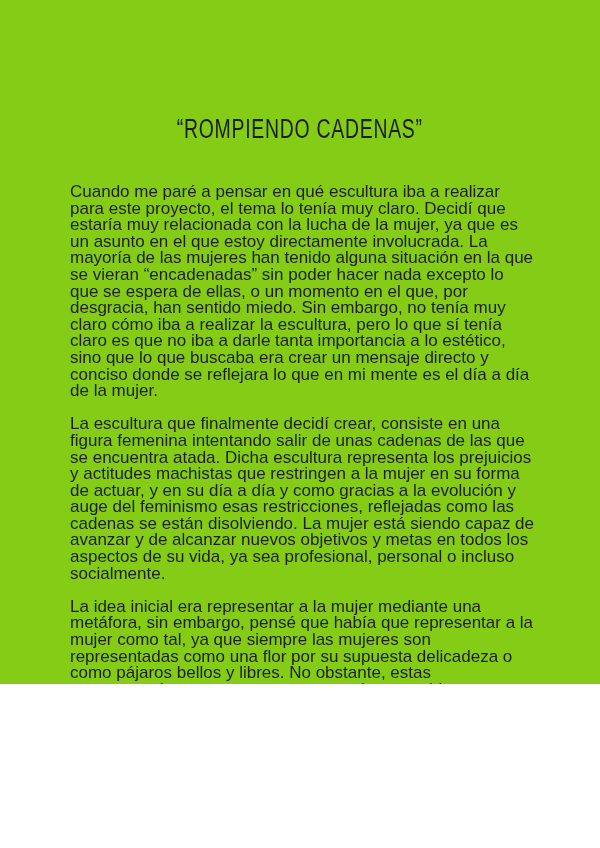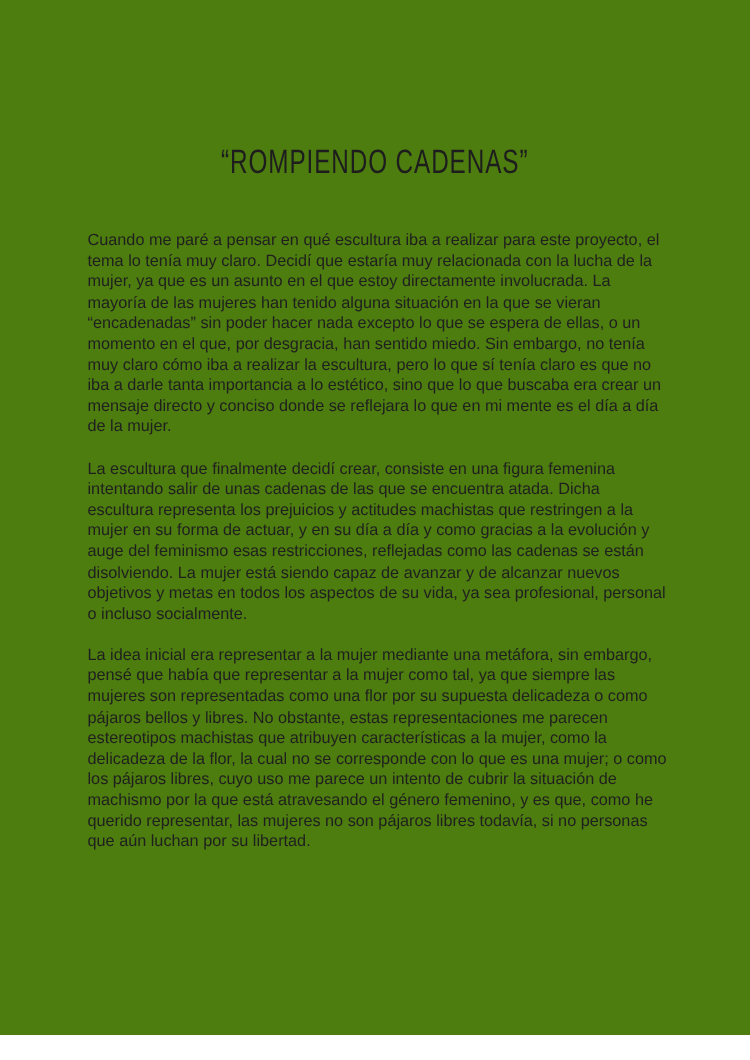--- a/index.html
+++ b/index.html
@@ -3,22 +3,22 @@
 <meta charset="utf-8">
 <style>
   html, body {
     margin: 0;
     padding: 0;
     background: #ffffff;
   }
   .page {
     position: relative;
     width: 600px;
-    height: 828px;
-    background: #4d7c0f;
+    height: 684px;
+    background: #84cc16;
     font-family: "Liberation Sans", sans-serif;
     color: #1f1f1f;
     overflow: hidden;
   }
   .title-wrap {
     position: absolute;
     top: 114px;
     left: 0;
     width: 600px;
     text-align: center;
@@ -32,21 +32,21 @@
     white-space: nowrap;
     transform: scaleX(0.72);
     transform-origin: 50% 50%;
     color: #1d1d1d;
   }
   .body-text {
     position: absolute;
     left: 70px;
     top: 184px;
     width: 465px;
-    font-size: 13px;
+    font-size: 17px;
     line-height: 16.6px;
     text-align: left;
   }
   .body-text p {
     margin: 0 0 16.6px 0;
   }
 </style>
 </head>
 <body>
 

